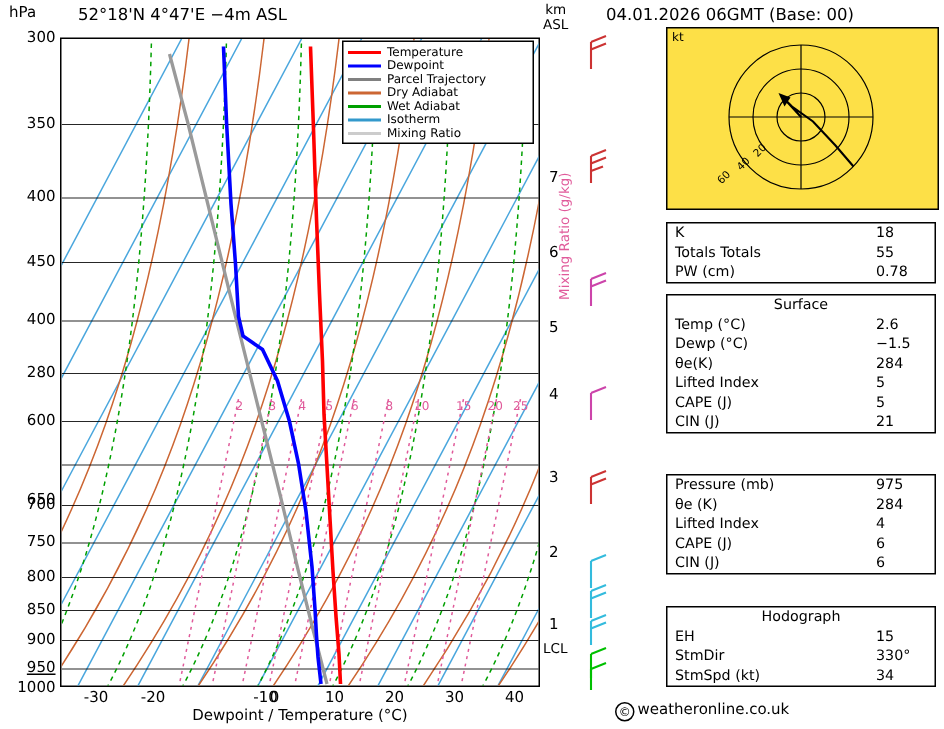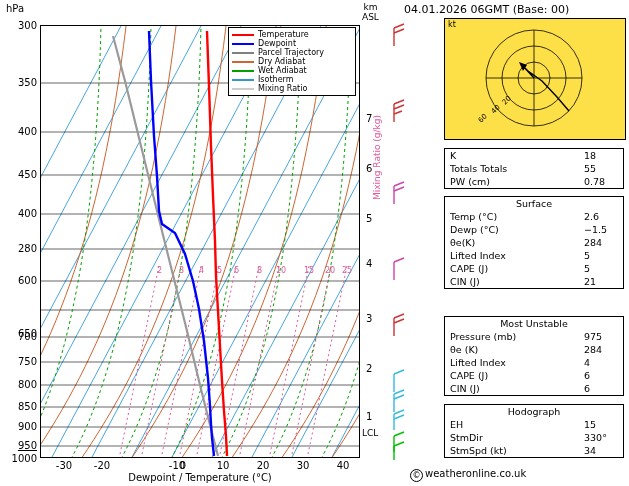--- a/index.html
+++ b/index.html
@@ -47,20 +47,21 @@
   .credit .c{display:inline-block;width:11px;height:11px;border:1px solid #000;border-radius:50%;font-size:8px;line-height:11px;text-align:center;vertical-align:-1px;margin-right:2px;}
 </style>
 </head>
 <body>
 
 <div class="root">
 
   <div id="skewt">
 
     <div class="hdr-hpa">hPa</div>
+    <div class="hdr-left" style="left:52px;">52°18'N 4°47'E −4m ASL</div>
     <div class="km-lbl">
       <div>km</div>
       <div>ASL</div>
     </div>
 
     <div class="ylab" style="top:20px;">300</div>
     <div class="ylab" style="top:77px;">350</div>
     <div class="ylab" style="top:126px;">400</div>
     <div class="ylab" style="top:169px;">450</div>
     <div class="ylab" style="top:208px;">400</div>
@@ -328,21 +329,20 @@
           <span>CAPE (J)</span>
           <span>5</span>
         </div>
       <div class="row">
           <span>CIN (J)</span>
           <span>21</span>
         </div>
     </div>
 
     <div class="tbl" id="tbl3">
-      <div class="sec" style="border-top:none;">Most Unstable</div>
       <div class="row">
           <span>Pressure (mb)</span>
           <span>975</span>
         </div>
       <div class="row">
           <span>θe (K)</span>
           <span>284</span>
         </div>
       <div class="row">
           <span>Lifted Index</span>

